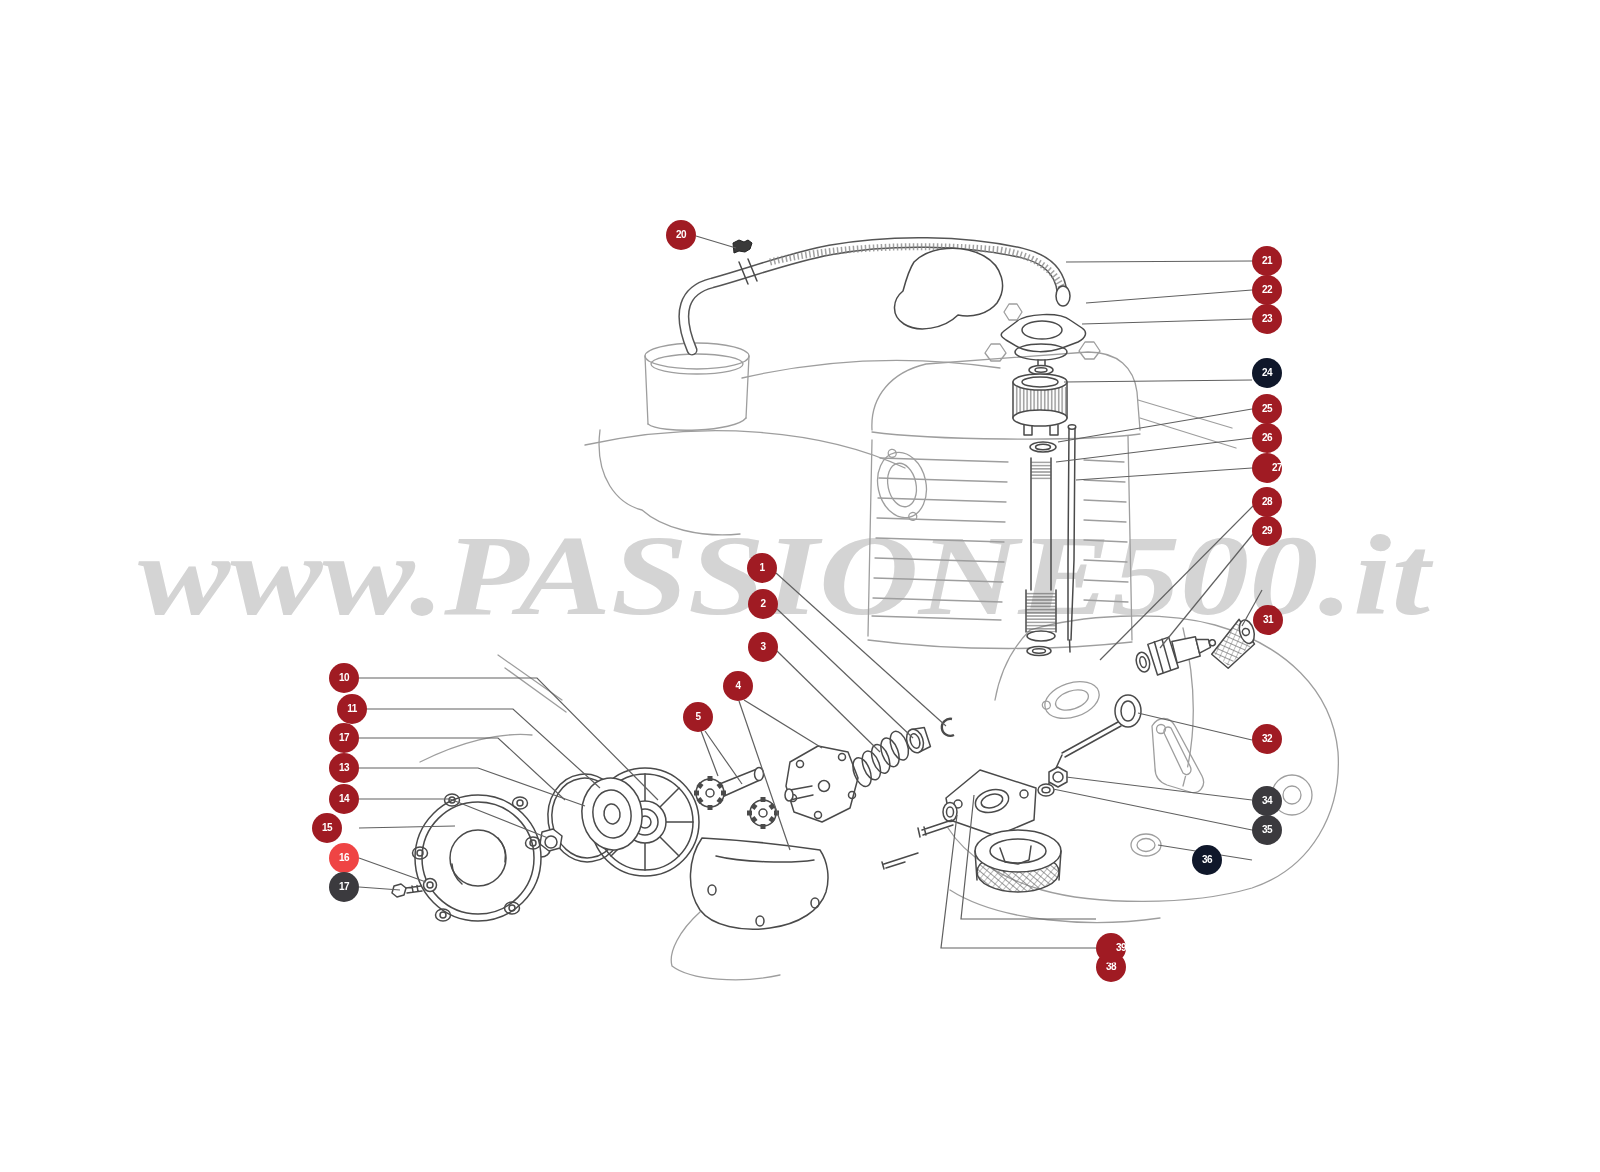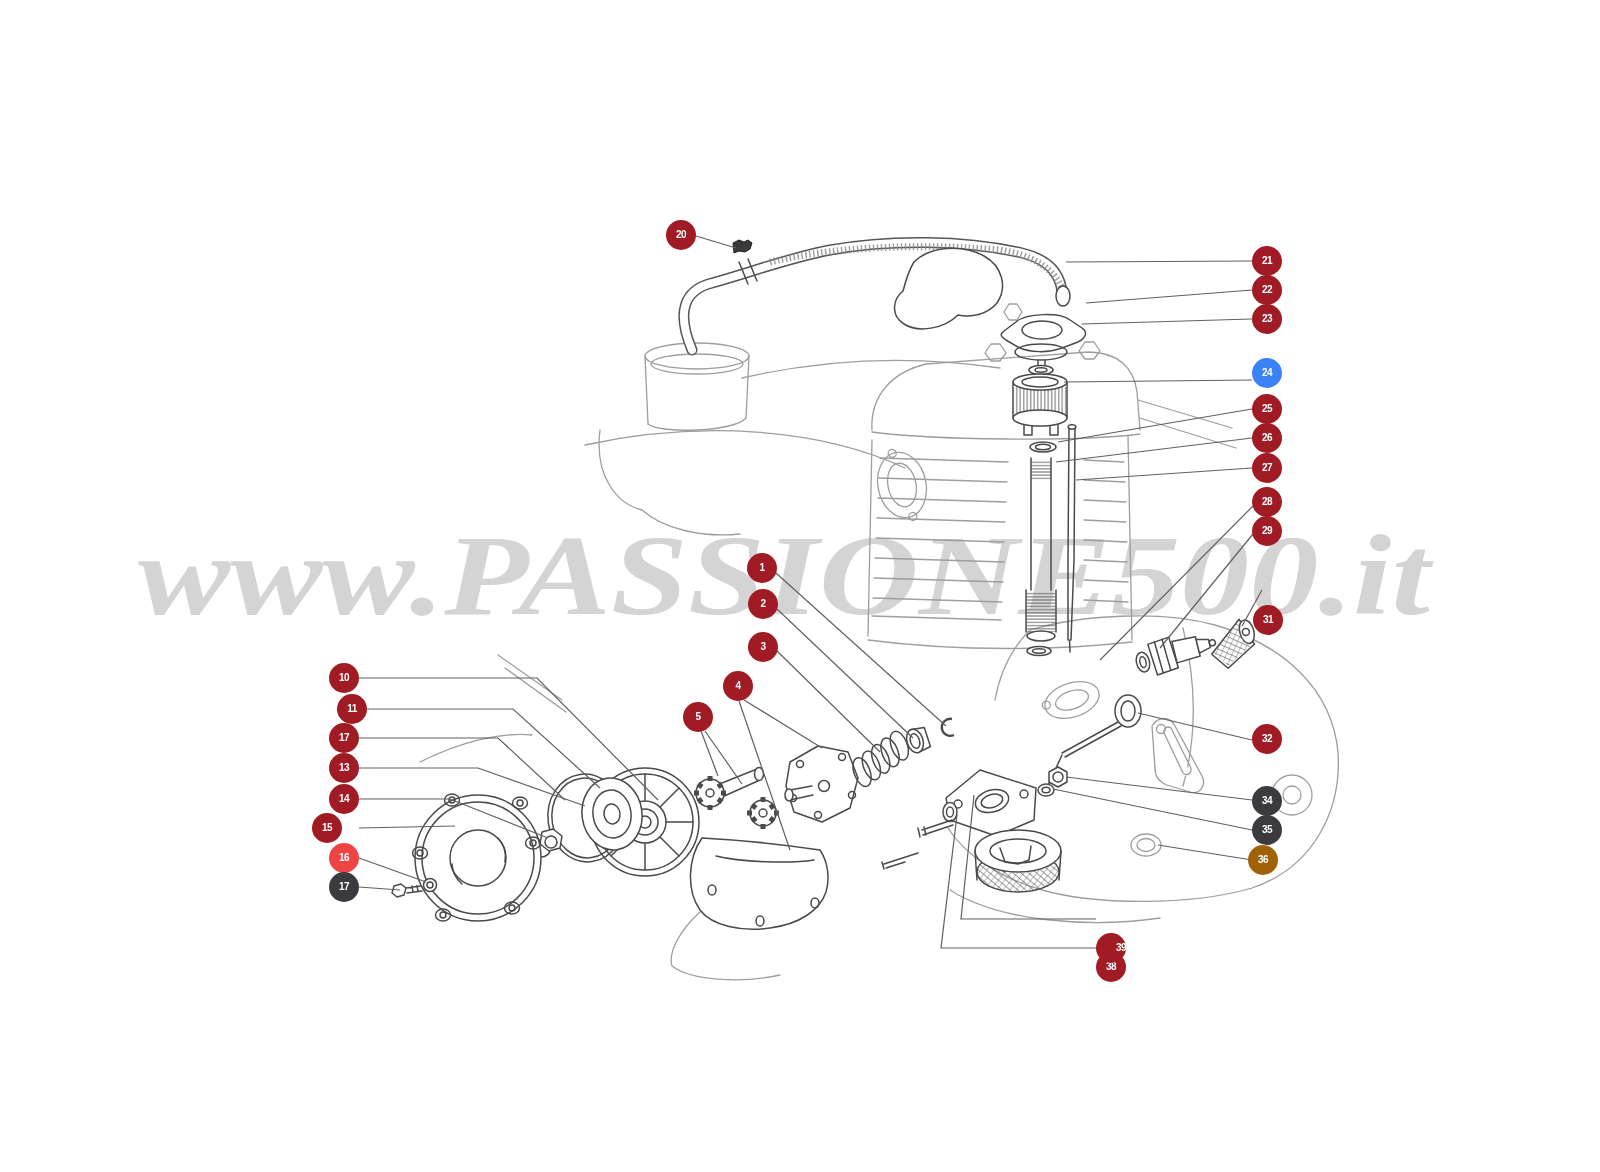--- a/index.html
+++ b/index.html
@@ -399,51 +399,51 @@
   </div>
       <div class="badge" style="left: 1252px; top: 246px; background: rgb(160, 27, 35); color: rgb(255, 255, 255);">
     <span>21</span>
   </div>
       <div class="badge" style="left: 1252px; top: 275px; background: rgb(160, 27, 35); color: rgb(255, 255, 255);">
     <span>22</span>
   </div>
       <div class="badge" style="left: 1252px; top: 304px; background: rgb(160, 27, 35); color: rgb(255, 255, 255);">
     <span>23</span>
   </div>
-      <div class="badge" style="left: 1252px; top: 358px; background: #3b82f6; color: rgb(255, 255, 255);">
+      <div class="badge" style="left: 1252px; top: 358px; background: #0f172a; color: rgb(255, 255, 255);">
     <span>24</span>
   </div>
       <div class="badge" style="left: 1252px; top: 394px; background: rgb(160, 27, 35); color: rgb(255, 255, 255);">
     <span>25</span>
   </div>
       <div class="badge" style="left: 1252px; top: 423px; background: rgb(160, 27, 35); color: rgb(255, 255, 255);">
     <span>26</span>
   </div>
-      <div class="badge" style="left: 1252px; top: 453px; background: rgb(160, 27, 35); color: rgb(255, 255, 255);">
+      <div class="badge" style="left: 1252px; top: 453px; background: rgb(160, 27, 35); color: rgb(255, 255, 255); text-align: right;">
     <span>27</span>
   </div>
       <div class="badge" style="left: 1252px; top: 487px; background: rgb(160, 27, 35); color: rgb(255, 255, 255);">
     <span>28</span>
   </div>
       <div class="badge" style="left: 1252px; top: 516px; background: rgb(160, 27, 35); color: rgb(255, 255, 255);">
     <span>29</span>
   </div>
       <div class="badge" style="left: 1253px; top: 561px; background: rgb(160, 27, 35); color: rgb(255, 255, 255); margin-top: 44px;">
     <span>31</span>
   </div>
       <div class="badge" style="left: 1252px; top: 724px; background: rgb(160, 27, 35); color: rgb(255, 255, 255);">
     <span>32</span>
   </div>
       <div class="badge" style="left: 1252px; top: 786px; background: rgb(59, 58, 62); color: rgb(255, 255, 255);">
     <span>34</span>
   </div>
       <div class="badge" style="left: 1252px; top: 815px; background: rgb(59, 58, 62); color: rgb(255, 255, 255);">
     <span>35</span>
   </div>
-      <div class="badge" style="left: 1248px; top: 845px; background: #a16207; color: rgb(255, 255, 255);">
+      <div class="badge" style="left: 1192px; top: 845px; background: #0f172a; color: rgb(255, 255, 255);">
     <span>36</span>
   </div>
       <div class="badge" style="left: 1096px; top: 904px; background: rgb(160, 27, 35); color: rgb(255, 255, 255); margin-top: 48px;">
     <span>38</span>
   </div>
       <div class="badge" style="left: 1096px; top: 933px; background: rgb(160, 27, 35); color: rgb(255, 255, 255); text-align: right;">
     <span>39</span>
   </div>
     </div>
 

